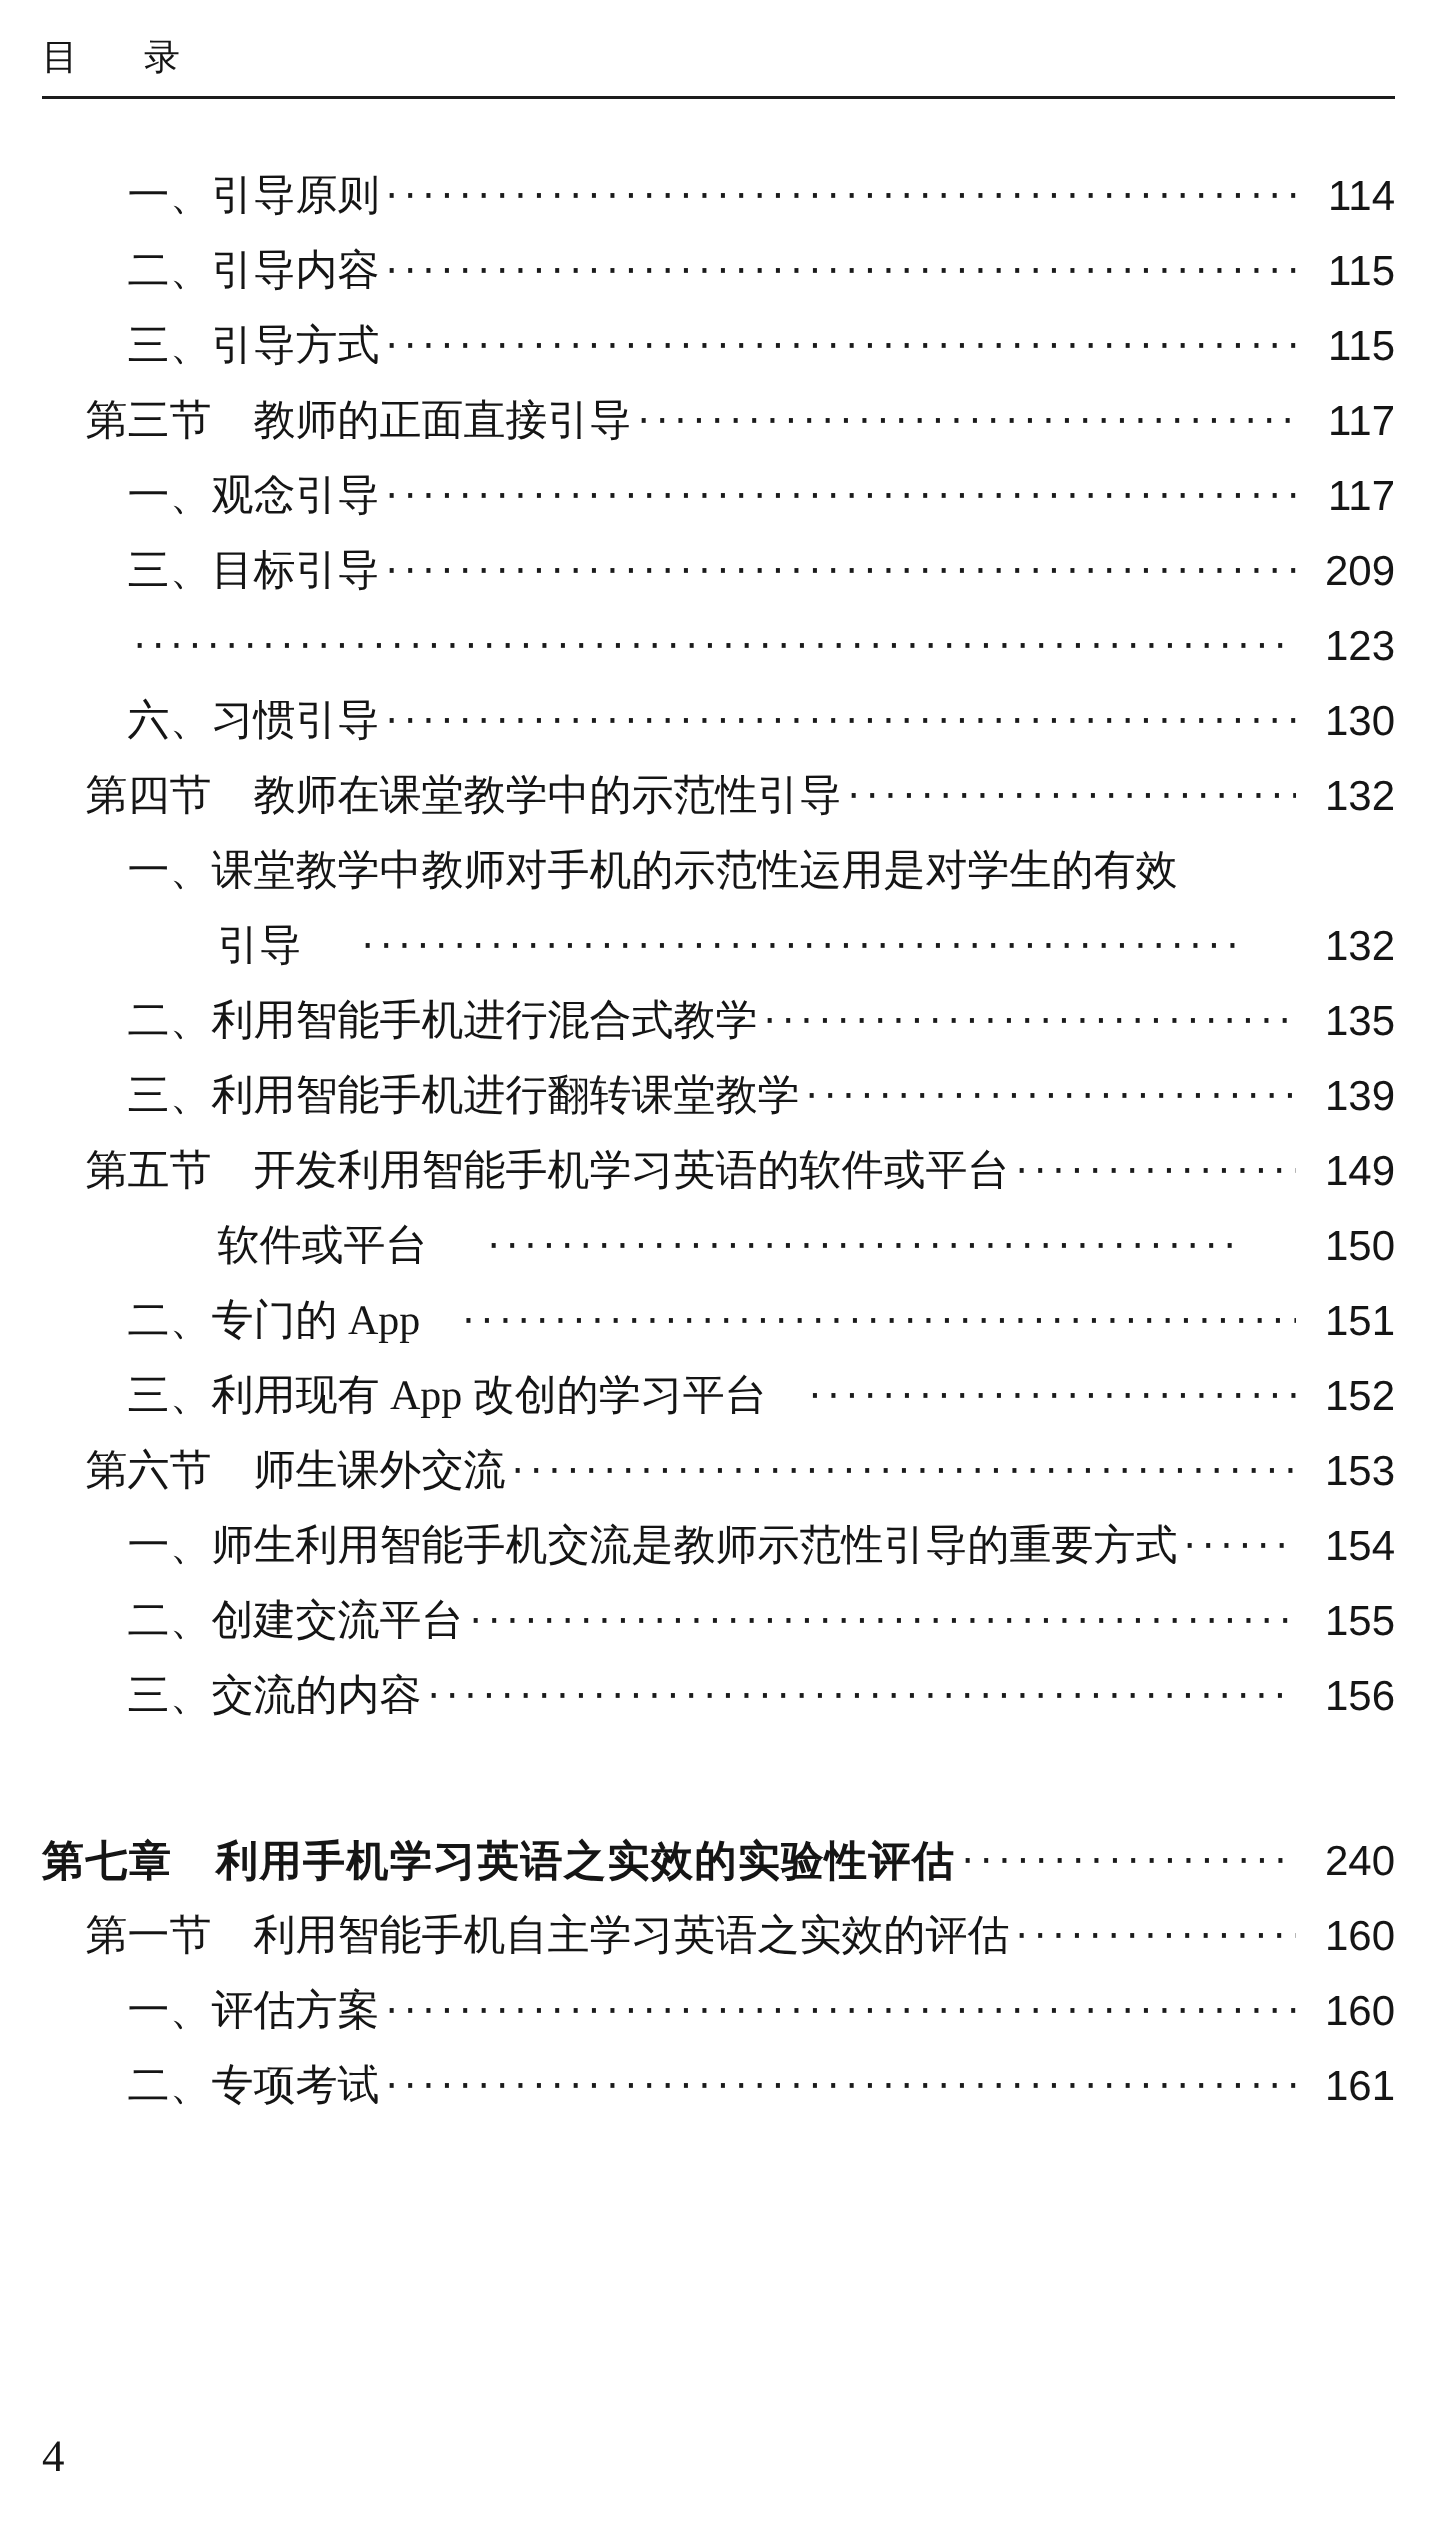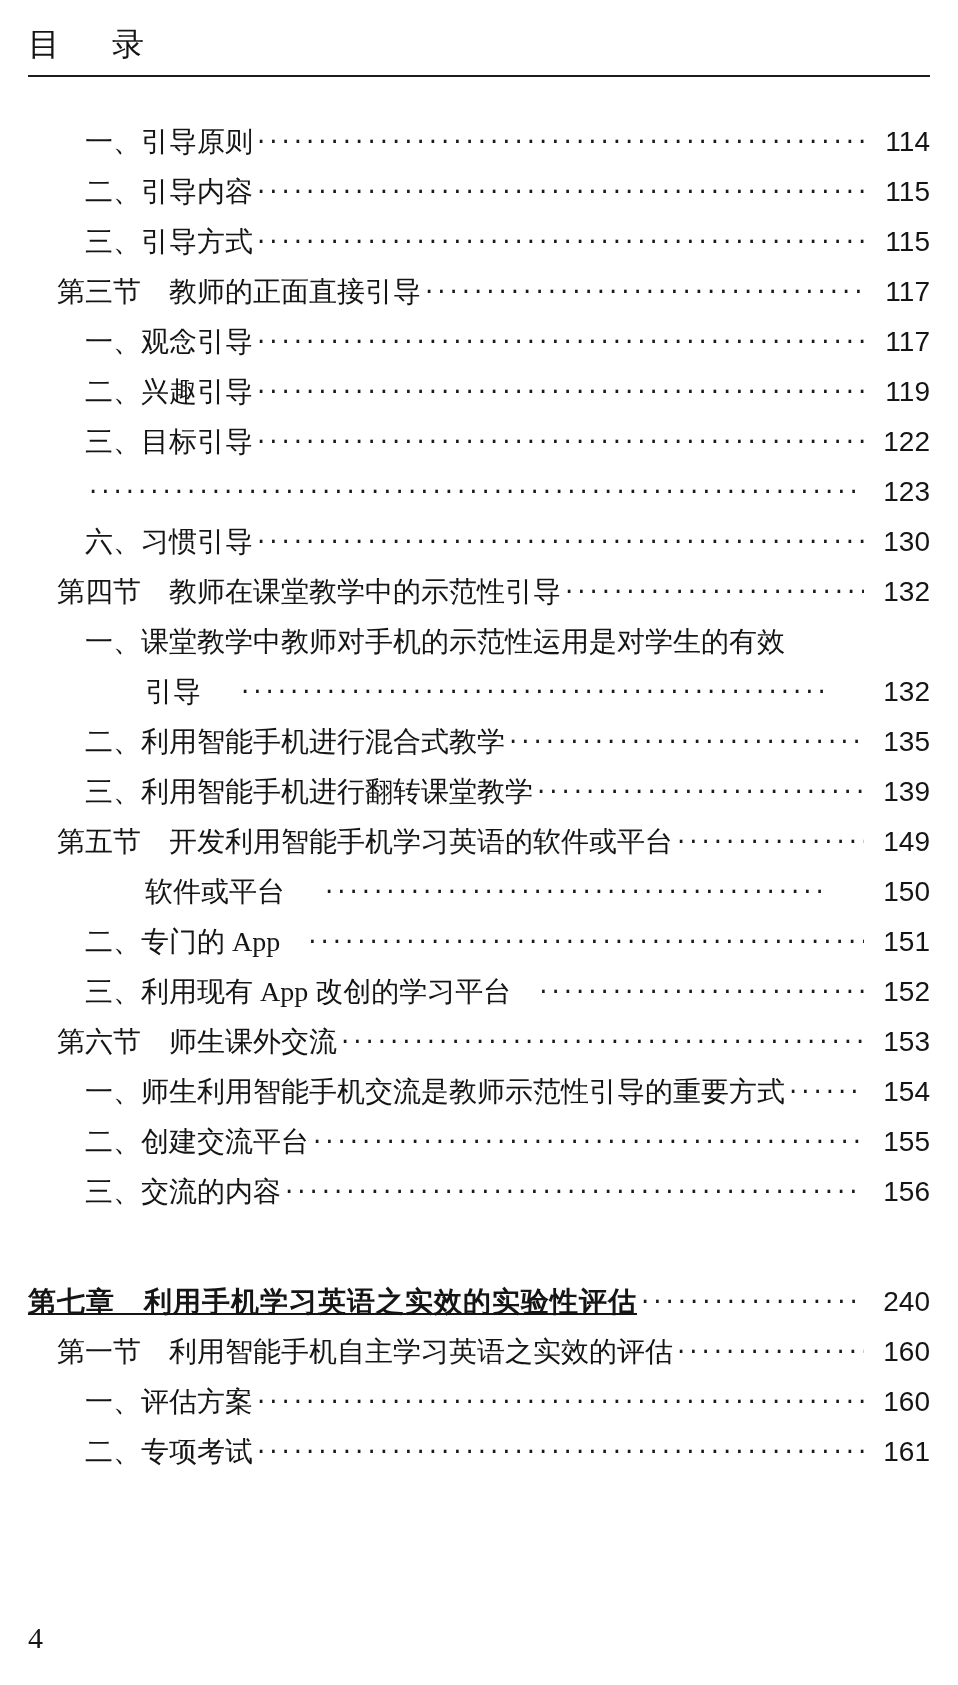--- a/index.html
+++ b/index.html
@@ -17,21 +17,21 @@
   }
   .page {
     box-sizing: border-box;
     width: 958px;
     height: 1685px;
     padding: 24px 28px 0 28px;
     position: relative;
   }
   
   .toc-header-title {
-    font-size: 32px;
+    font-size: 24px;
     font-weight: normal;
     letter-spacing: 10px;
     margin: 0;
     line-height: 1.3;
   }
   .header-rule {
     height: 0;
     border-top: 2px solid #1c1c1c;
     margin-top: 9px;
   }
@@ -49,21 +49,20 @@
   }
   .lv-chapter { padding-left: 0; }
   .lv-section { padding-left: 29px; }
   .lv-item { padding-left: 57px; }
   .lv-continuation { padding-left: 117px; gap: 36px; }
   .space-before { margin-top: 60px; }
   .bold .title {
     font-weight: 700;
     font-family: "Liberation Sans", sans-serif;
     letter-spacing: 1px;
-    text-decoration: underline;
   }
   .title {
     white-space: nowrap;
     flex: 0 0 auto;
   }
   .leader {
     flex: 1 1 auto;
     overflow: hidden;
     white-space: nowrap;
     min-width: 0;
@@ -124,28 +123,23 @@
     <span class="title">第三节　教师的正面直接引导</span>
     <span class="leader"></span>
     <span class="pageno">117</span>
   </div>
       <div class="row lv-item">
     <span class="title">一、观念引导</span>
     <span class="leader"></span>
     <span class="pageno">117</span>
   </div>
       <div class="row lv-item">
-    <span class="title">二、兴趣引导</span>
-    <span class="leader"></span>
-    <span class="pageno">119</span>
-  </div>
-      <div class="row lv-item">
     <span class="title">三、目标引导</span>
     <span class="leader"></span>
-    <span class="pageno">122</span>
+    <span class="pageno">209</span>
   </div>
       <div class="row lv-item">
     <span class="leader"></span>
     <span class="pageno">123</span>
   </div>
       <div class="row lv-item">
     <span class="title">六、习惯引导</span>
     <span class="leader"></span>
     <span class="pageno">130</span>
   </div>

